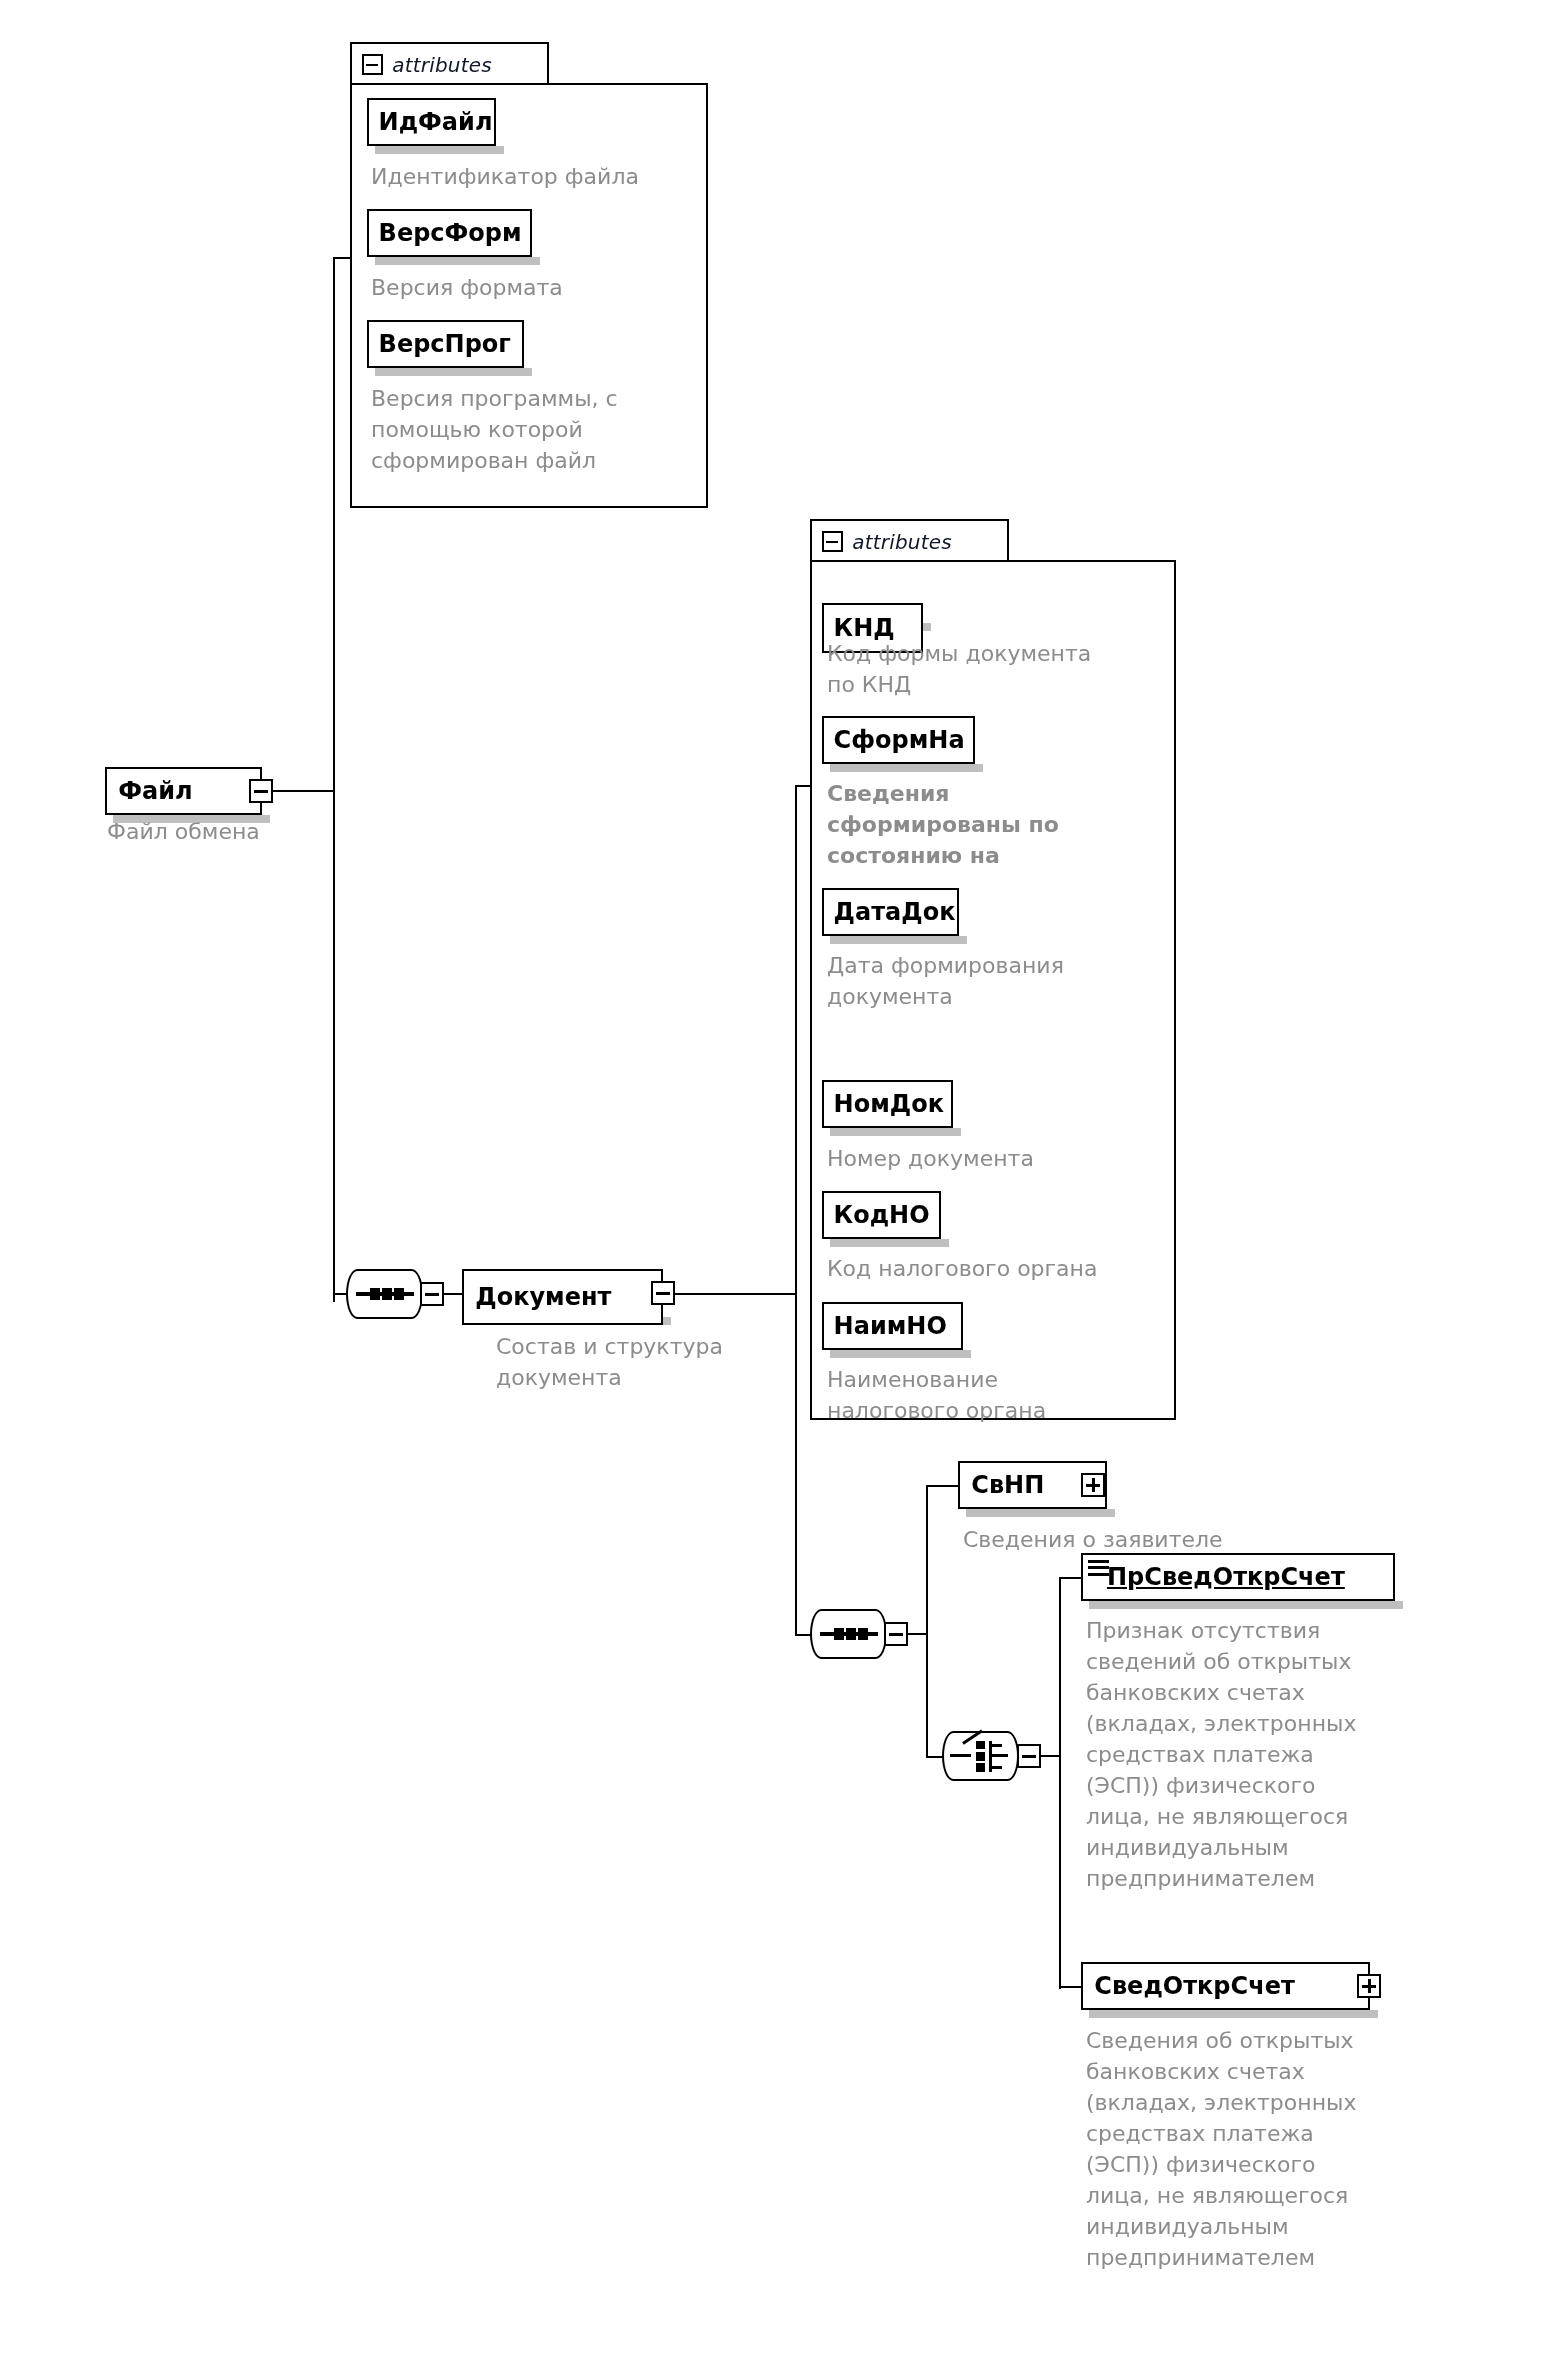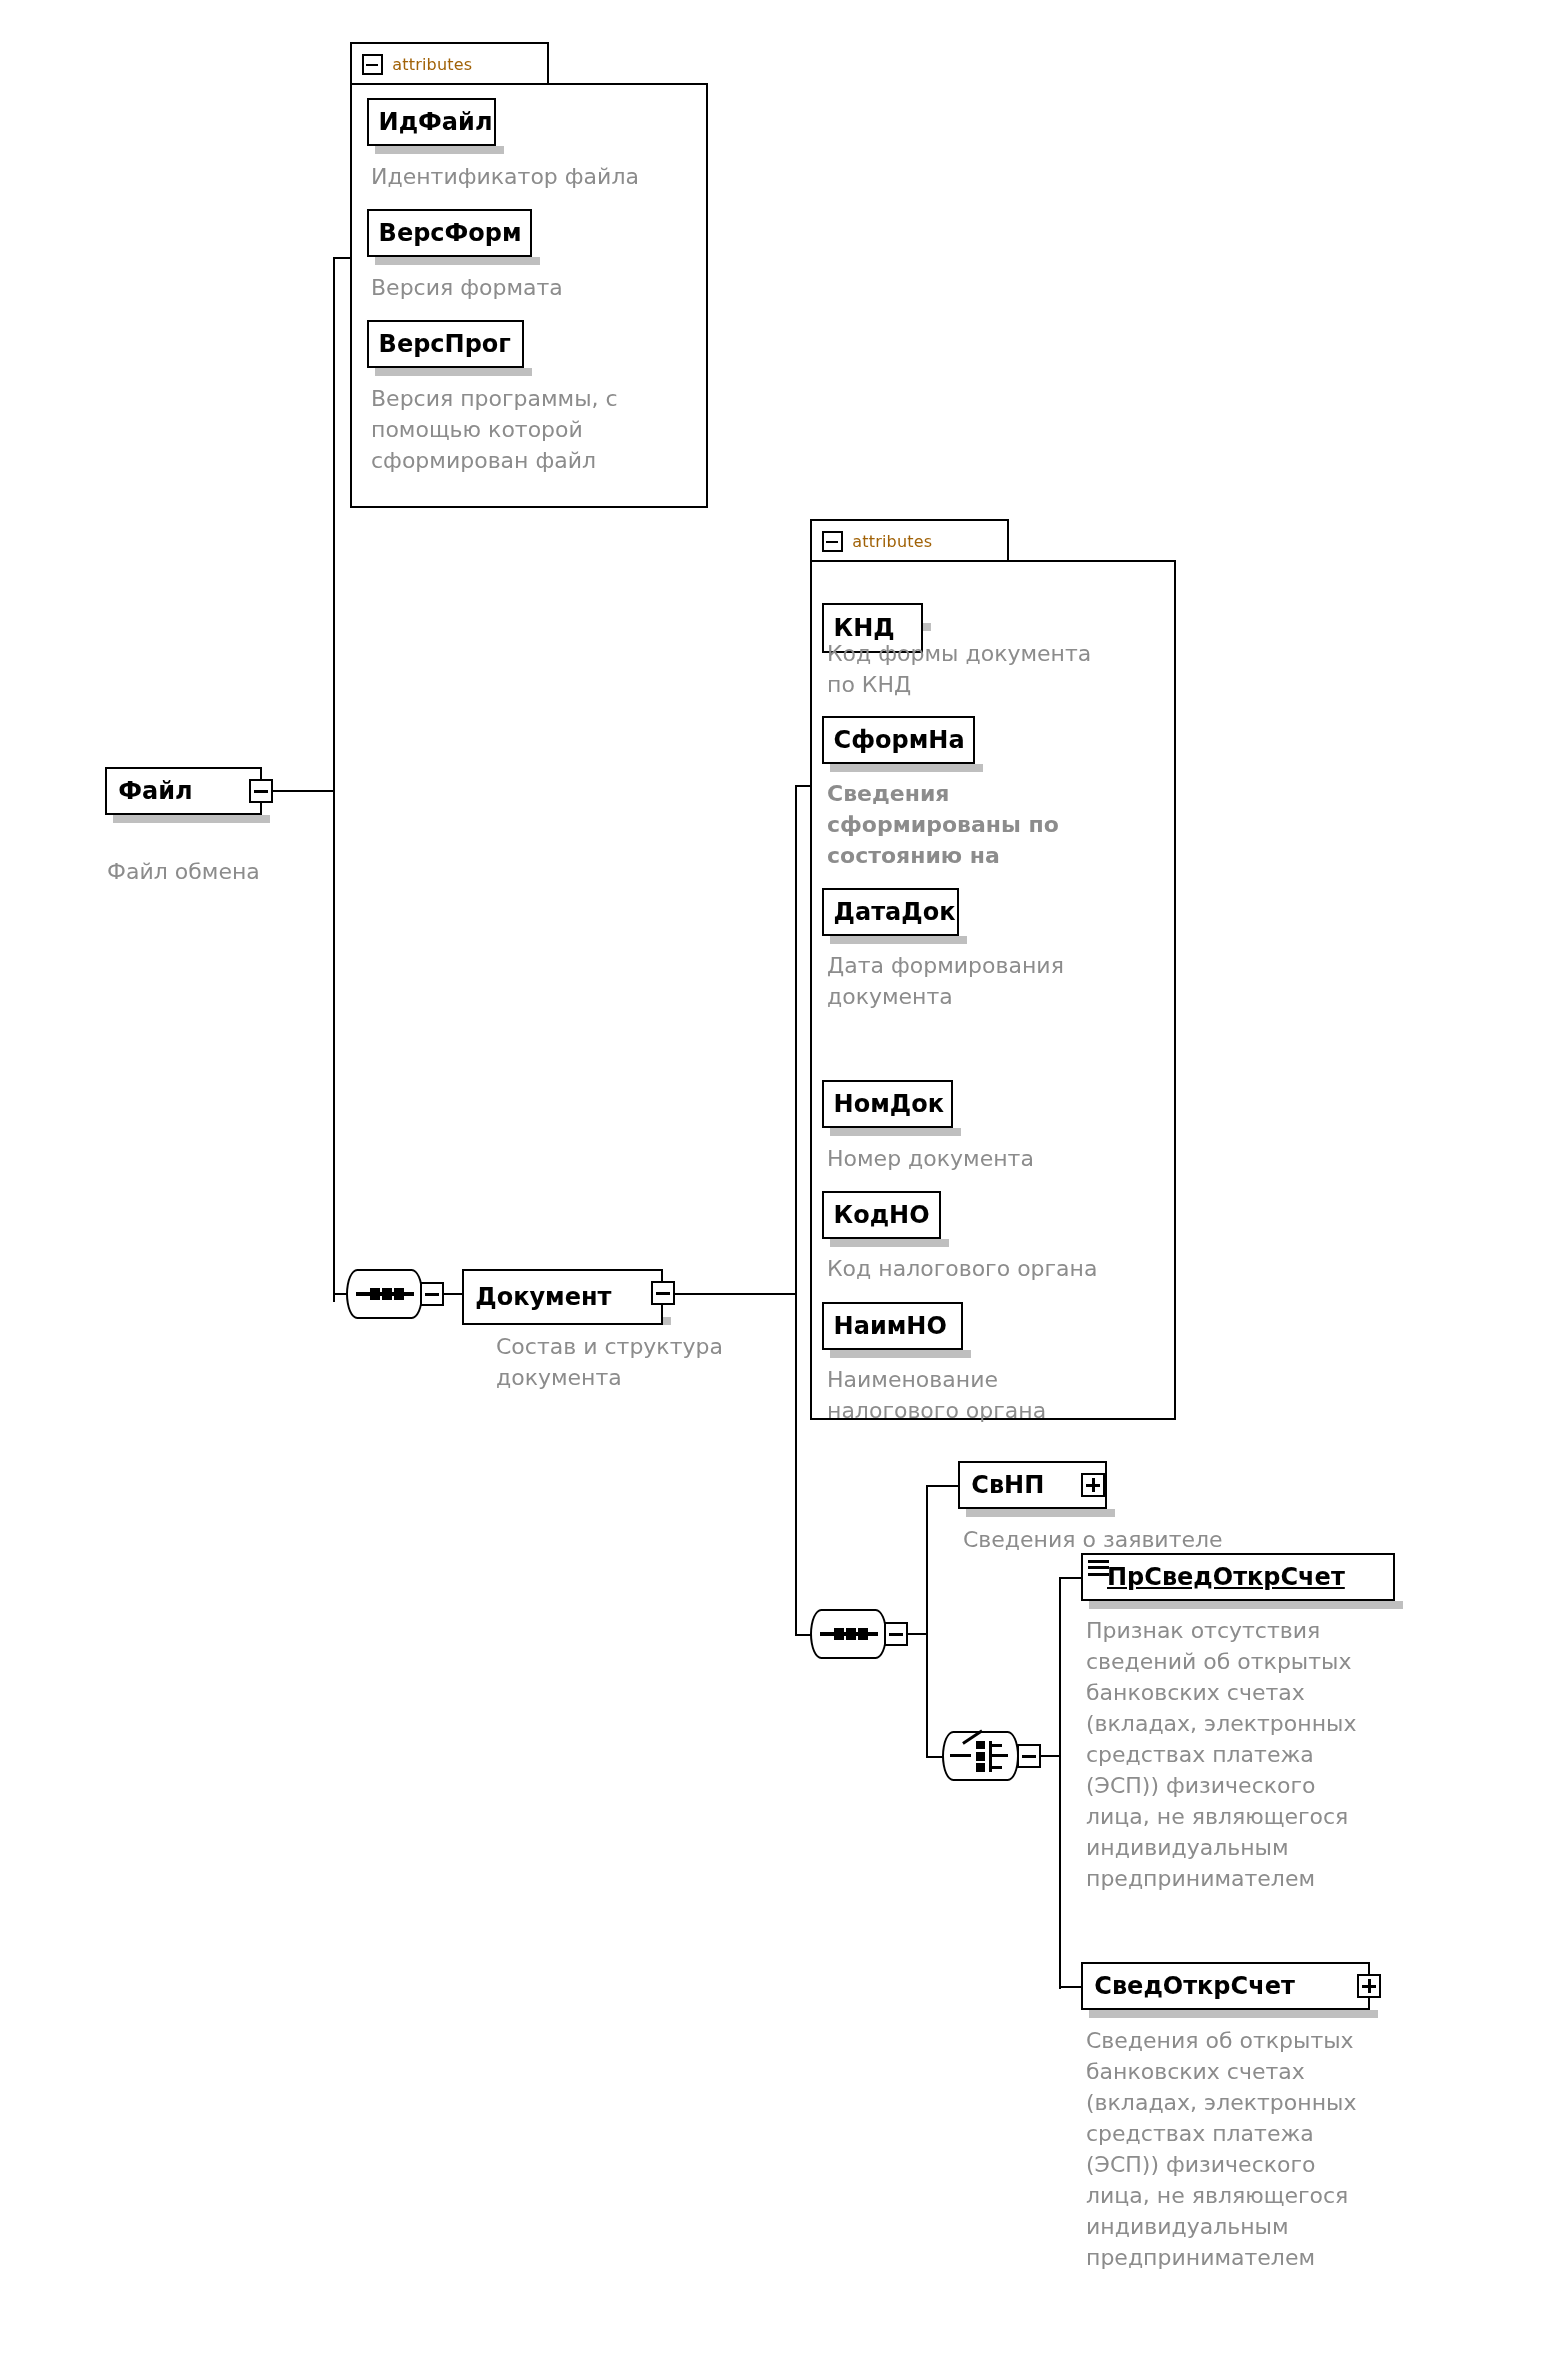--- a/index.html
+++ b/index.html
@@ -14,21 +14,21 @@
   .vline{position:absolute;background:#000;width:2.4px;}
 
   
   .attrbox{position:absolute;border:2.4px solid #000;background:#fff;box-sizing:border-box;}
   .attrtab{position:absolute;border:2.4px solid #000;border-bottom:none;background:#fff;
            box-sizing:border-box;display:flex;align-items:center;padding-left:9.6px;gap:9.6px;}
   .attrtab .minus{width:21px;height:21px;border:2.4px solid #000;box-sizing:border-box;
                   position:relative;background:#fff;flex:none;}
   .attrtab .minus:before{content:"";position:absolute;left:2.4px;right:2.4px;top:50%;
                   height:2.4px;margin-top:-0.8px;background:#000;}
-  .attrtab .lbl{font-size:16px;color:#a16207;letter-spacing:0.2px;}
+  .attrtab .lbl{font-style:italic;font-size:20px;color:#0f172a;letter-spacing:0.2px;}
 
   
   .node{position:absolute;box-sizing:border-box;background:#fff;border:2.4px solid #000;
         display:flex;align-items:center;}
   .node .nm{font-weight:bold;font-size:24px;color:#000;white-space:nowrap;
             padding:0 11.3px;line-height:1;}
   .node.attr .nm{padding:0 9.6px;}
 
   
   .shadowbar{position:absolute;background:#bfbfbf;height:8px;}
@@ -108,21 +108,21 @@
   </div>
   <div class="desc" style="left:371px;top:383px;width:338px;">Версия программы, с
 помощью которой
 сформирован файл</div>
 
   <div class="shadowbar" style="left:113px;top:815px;width:157px;"></div>
   <div class="node" style="left:105px;top:767px;width:157px;height:48px;">
     <span class="nm">Файл</span>
   </div>
   <div class="expander" style="left:249px;top:779px;"></div>
-  <div class="desc" style="left:107px;top:856px;width:289px;">Файл обмена</div>
+  <div class="desc" style="left:107px;top:816px;width:289px;">Файл обмена</div>
 
   <div class="hline" style="left:273px;top:790px;width:62px;"></div>
   <div class="vline" style="left:333px;top:257px;height:1045px;"></div>
 
   <div class="hline" style="left:333px;top:257px;width:19.3px;"></div>
 
   <div class="hline" style="left:333px;top:1293px;width:14.5px;"></div>
 
   <div class="compositor" style="left:346px;top:1269px;">
     <span class="capshadow"></span>

